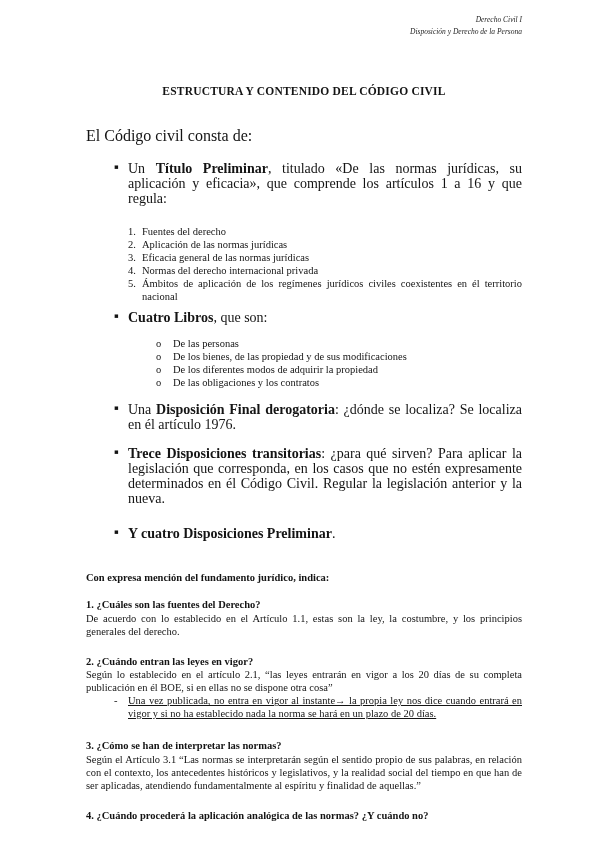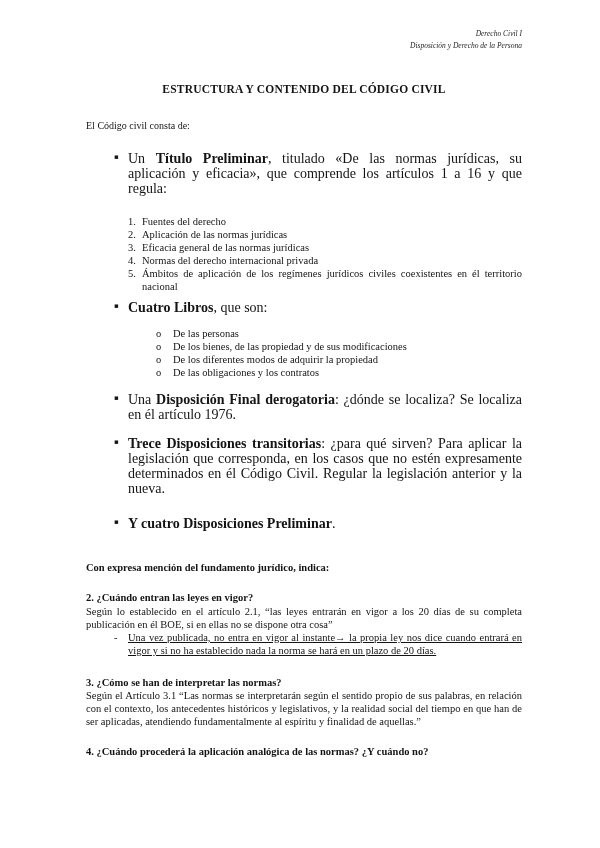--- a/index.html
+++ b/index.html
@@ -5,43 +5,43 @@
   * { margin: 0; padding: 0; box-sizing: border-box; }
   html, body { width: 600px; height: 848px; }
   body {
     background: #ffffff;
     font-family: "Liberation Serif", serif;
     color: #141414;
   }
   .page {
     width: 600px;
     height: 848px;
-    padding: 28px 78px 40px 86px;
+    padding: 14px 78px 40px 86px;
     overflow: hidden;
     position: relative;
     background: #ffffff;
   }
   .hdr {
     text-align: right;
     font-style: italic;
     font-size: 7.5px;
     line-height: 1.55;
     color: #1e1e1e;
   }
   .doc-title {
     text-align: center;
     font-weight: bold;
     font-size: 11.5px;
     letter-spacing: 0.2px;
-    margin-top: 32px;
+    margin-top: 48px;
   }
   .intro {
-    font-size: 10px;
+    font-size: 16px;
     line-height: 13px;
-    margin-top: 24px;
+    margin-top: 32px;
   }
   
   .b1 { display: flex; margin-left: 28px; }
   .mk1 {
     flex: 0 0 14px;
     width: 14px;
     font-family: "DejaVu Sans", sans-serif;
     font-size: 7px;
     line-height: 13px;
   }
@@ -158,20 +158,24 @@
     <div class="b1t"><b>Trece Disposiciones transitorias</b><span>: ¿para qué sirven? Para aplicar la legislación que corresponda, en los casos que no estén expresamente determinados en él Código Civil. Regular la legislación anterior y la nueva.</span></div>
   </div>
 
   <div class="b1 mt20">
     <span class="mk1">▪</span>
     <div class="b1t"><b>Y cuatro Disposiciones Preliminar</b><span>.</span></div>
   </div>
 
   <div class="fund-heading">Con expresa mención del fundamento jurídico, indica:</div>
 
+  <div class="mt14">
+    <div class="qhead">1. ¿Cuáles son las fuentes del Derecho?</div>
+    <div class="qbody">De acuerdo con lo establecido en el Artículo 1.1, estas son la ley, la costumbre, y los principios generales del derecho.</div>
+  </div>
 
   <div class="mt17">
     <div class="qhead">2. ¿Cuándo entran las leyes en vigor?</div>
     <div class="qbody">Según lo establecido en el artículo 2.1,  “las leyes entrarán en vigor a los 20 días de su completa publicación en él BOE, si en ellas no se dispone otra cosa”</div>
     <div class="dashrow">
       <span class="dmk">-</span>
       <span class="dtext">Una vez publicada, no entra en vigor al instante→ la propia ley nos dice cuando entrará en vigor y si no ha establecido nada la norma se hará en un plazo de 20 días.</span>
     </div>
   </div>
 

